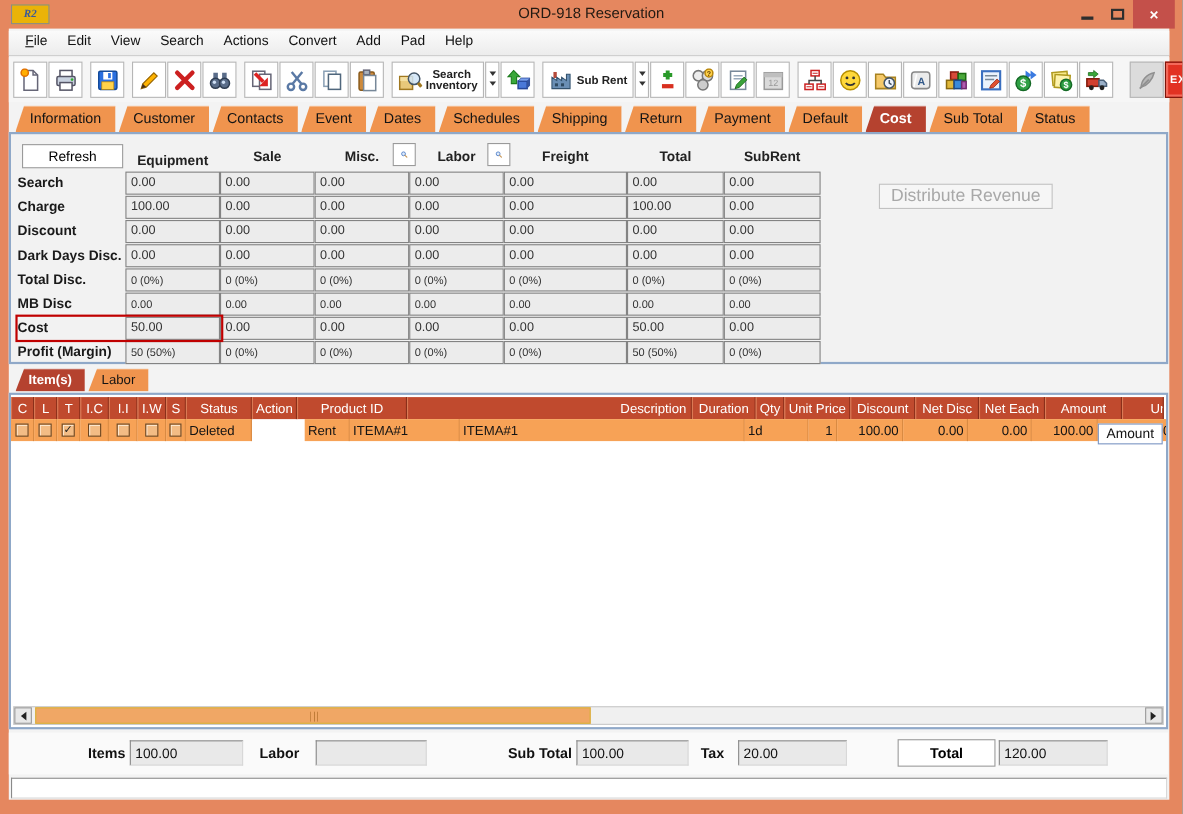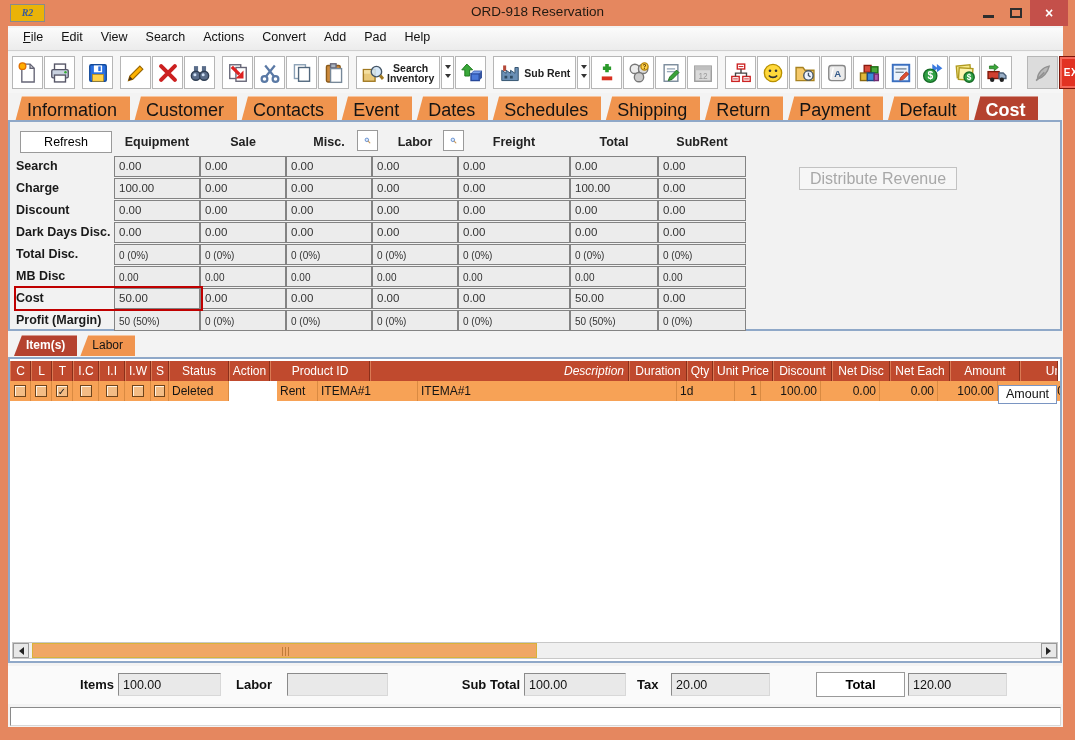--- a/index.html
+++ b/index.html
@@ -30,21 +30,21 @@
   .tb.wide .lbl{font-size:10.5px;font-weight:bold;color:#222;line-height:10px;white-space:pre;text-align:center;}
   .tbdd{width:13px;height:33px;background:#fff;border:1px solid #b6b6b6;display:flex;flex-direction:column;align-items:center;justify-content:center;margin-right:1px;flex:none;}
   .tbdd i{width:0;height:0;border:3px solid transparent;border-top:4px solid #333;margin:1px 0;}
   .tb.dis{background:#dcdcdc;}
   .tb.exit{background:#e23222;border:1px solid #7c150a;box-shadow:inset 0 0 0 2px #f4695a;}
   .tb.exit .lbl{color:#fff;font-size:10px;font-weight:bold;letter-spacing:.5px;}
   .gap6{margin-left:6px;} .gap14{margin-left:14px;}
   
   #tabsrow{position:absolute;left:8px;top:96px;width:1055px;height:24px;padding-left:6px;}
   .tab{display:inline-block;margin-right:3px;padding:4px 13px 5px;background:var(--tab-orange,#f0944e);color:#141414;
-    font-size:18px;clip-path:polygon(8px 0,100% 0,100% 100%,0 100%);box-shadow:inset 0 1px 0 rgba(255,255,255,.45);cursor:default;}
+    font-size:13px;clip-path:polygon(8px 0,100% 0,100% 100%,0 100%);box-shadow:inset 0 1px 0 rgba(255,255,255,.45);cursor:default;}
   .tab.active{background:var(--active-red,#b5422f);color:#fff;font-weight:bold;}
   
   #costpanel{position:absolute;left:8px;top:120px;width:1054px;height:211px;border:2px solid #8fa8c8;background:#f2f2f2;}
   #refresh-btn{position:absolute;left:10px;top:9px;width:92px;height:22px;background:#fff;border:1px solid #9a9a9a;font-size:12.5px;cursor:default;}
   #cost-cols{position:absolute;left:104px;top:8px;display:flex;}
   .cost-h{position:relative;height:23px;display:flex;align-items:center;justify-content:center;font-weight:bold;font-size:12.5px;color:#222;}
   .magbtn{position:absolute;right:-6px;top:0;width:21px;height:21px;background:#fff;border:1px solid #9a9a9a;display:flex;align-items:center;justify-content:center;cursor:default;}
   .magbtn svg{width:15px;height:15px;}
   #cost-grid{position:absolute;left:6px;top:34px;}
   .cost-row{display:flex;height:21px;margin-bottom:1px;}
@@ -60,21 +60,21 @@
   .cmp-row input{position:absolute;left:106px;top:1px;width:112px;height:23px;background:#e9e9e9;border:1px solid;border-color:#8a8a8a #d8d8d8 #d8d8d8 #8a8a8a;}
   #calc-btn{position:absolute;left:126px;top:88px;width:90px;height:22px;background:#fff;border:1px solid #9a9a9a;font-size:12.5px;cursor:default;}
   
   #itemstabs{position:absolute;left:14px;top:335px;height:22px;}
   #itemstabs .tab{padding:3px 12px 4px;font-size:12px;}
   
   #itemspanel{position:absolute;left:8px;top:357px;width:1054px;height:306px;border:2px solid #8fa8c8;background:#fff;overflow:hidden;}
   #it-head{position:absolute;left:0;top:2px;display:flex;height:20px;}
   .it-h{background:var(--table-header-red,#c04a2e);color:#fff;font-size:12px;display:flex;align-items:center;justify-content:center;
     border-left:1px solid #da7a55;border-right:1px solid #8a2f1a;white-space:nowrap;overflow:hidden;}
-  .it-h.ar{justify-content:flex-end;padding-right:4px;font-style:italic;}
+  .it-h.ar{justify-content:flex-end;padding-right:4px;}
   #it-row{position:absolute;left:0;top:22px;display:flex;height:20px;cursor:default;}
   .it-c{background:var(--row-orange,#f7a256);color:#141414;font-size:12px;display:flex;align-items:center;
     border-right:1px solid #d98a42;padding:0 3px;white-space:nowrap;overflow:hidden;}
   .it-c.ar{justify-content:flex-end;} .it-c.ac{justify-content:center;}
   .cb{width:12px;height:12px;background:#f3bc85;border:1px solid #6e441c;box-shadow:inset 1px 1px 0 #fff3e3;
     font:bold 10px "DejaVu Sans",sans-serif;color:#1a1a1a;text-align:center;line-height:11px;}
   #it-tooltip{position:absolute;left:988px;top:26px;background:#fff;border:1px solid #7a95c2;font-size:12.5px;color:#111;padding:1px 7px 2px;}
   
   #hscroll{position:absolute;left:2px;right:2px;bottom:2px;height:17px;background:#f0f0f0;border:1px solid #c8c8c8;}
   .sarrow{position:absolute;top:0;width:16px;height:15px;background:#e8e8e8;border:1px solid #9a9a9a;display:flex;align-items:center;justify-content:center;}
@@ -351,21 +351,21 @@
     <div class="tb exit" style="margin-left:auto;margin-right:3px;width:33px;">
         <span class="lbl">EXIT</span>
       </div>
   </div>
 
   <div id="tabsrow"><div class="tab">Information</div><div class="tab">Customer</div><div class="tab">Contacts</div><div class="tab">Event</div><div class="tab">Dates</div><div class="tab">Schedules</div><div class="tab">Shipping</div><div class="tab">Return</div><div class="tab">Payment</div><div class="tab">Default</div><div class="tab active">Cost</div><div class="tab">Sub Total</div><div class="tab">Status</div></div>
 
   <div id="costpanel">
     <button id="refresh-btn">Refresh</button>
     <div id="cost-cols">
-        <div class="cost-h" style="width: 86px;">
+        <div class="cost-h" style="width: 86px; align-items: flex-end;">
           <span>Equipment</span>
         </div>
         <div class="cost-h" style="width: 86px;">
           <span>Sale</span>
         </div>
         <div class="cost-h" style="width: 86px;">
           <span>Misc.</span>
           <button class="magbtn">
             <svg viewBox="0 0 16 16">
               <circle cx="6.5" cy="6.5" r="4" fill="#dceafc" stroke="#3a6fc0" stroke-width="1.6"></circle>

